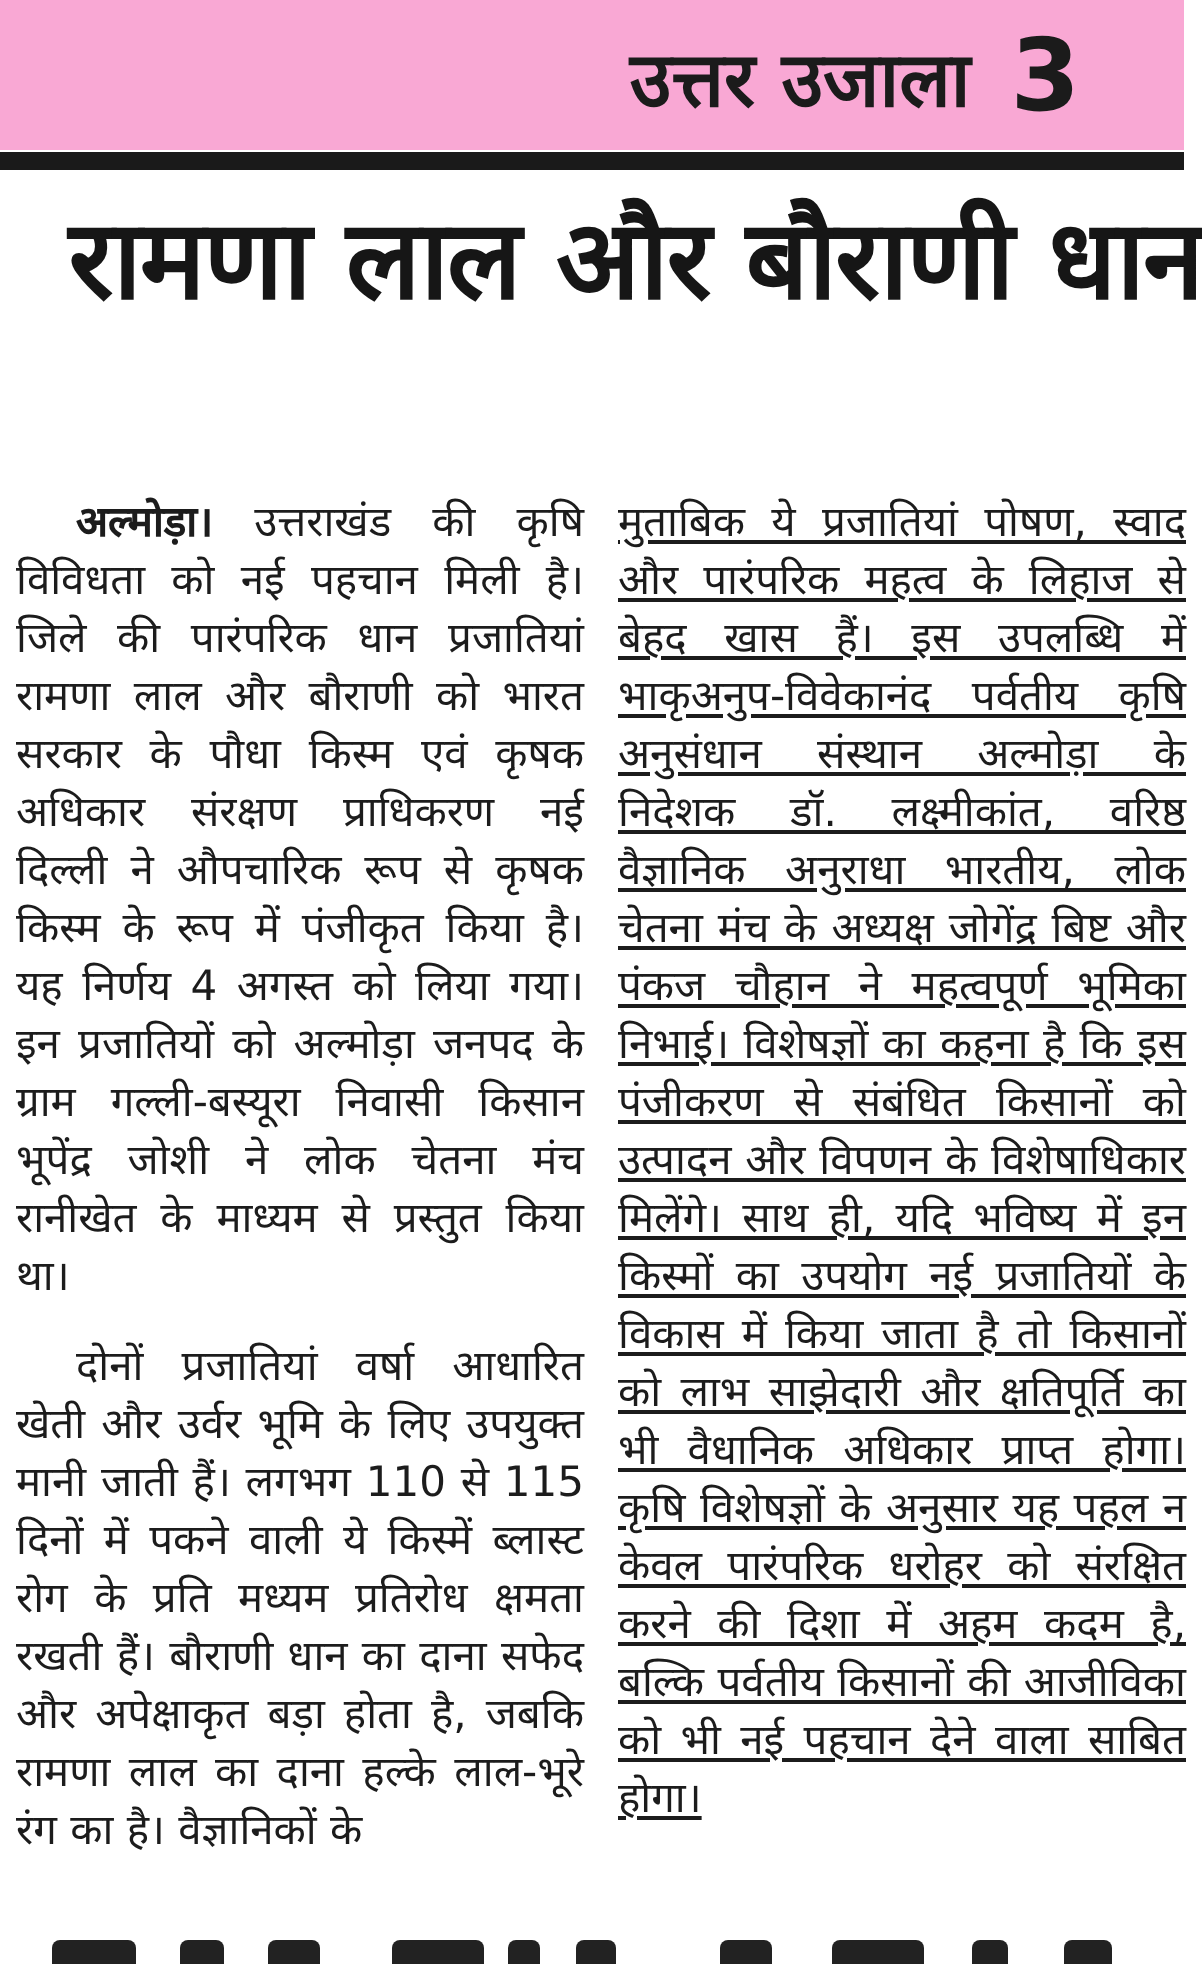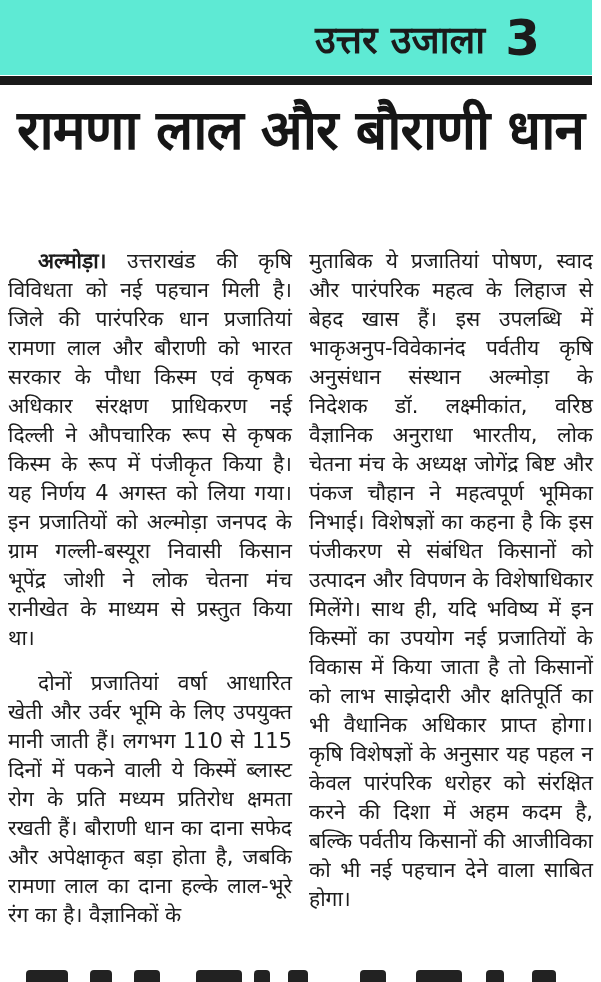--- a/index.html
+++ b/index.html
@@ -14,21 +14,21 @@
     height: 982px;
     background: #ffffff;
     overflow: hidden;
   }
 
   
   .masthead {
     position: absolute;
     top: 0; left: 0;
     width: 592px; height: 75px;
-    background: #5eead4;
+    background: #f9a8d4;
     display: flex;
     align-items: center;
     justify-content: flex-end;
     padding-right: 52px;
   }
   .paper-name {
     font-size: 38px;
     font-weight: 700;
     color: #1b1b1b;
     letter-spacing: 0px;
@@ -45,21 +45,21 @@
     top: 76px; left: 0;
     width: 592px; height: 9px;
     background: #1a1a1a;
   }
 
   
   .headline {
     position: absolute;
     top: 96px; left: 0;
     width: 601px;
-    text-align: center;
+    text-align: right;
     color: #161616;
     font-weight: 800;
     font-size: 55px;
     line-height: 68px;
     letter-spacing: -1px;
   }
 
   
   .article-body {
     position: absolute;
@@ -70,21 +70,21 @@
   }
   .col {
     width: 284px;
     font-size: 21px;
     line-height: 29px;
     color: #1c1c1c;
     text-align: justify;
   }
   .col p { text-indent: 30px; }
   .col p + p { margin-top: 16px; }
-  .col .no-indent { text-indent: 0; }
+  .col .no-indent { text-indent: 0; text-decoration: underline; }
   .dateline { font-weight: 700; }
 
   
   .cutoff-strip {
     position: absolute;
     top: 970px; left: 8px;
     width: 585px; height: 12px;
     overflow: hidden;
   }
   .cutoff-strip .glyph-top {

